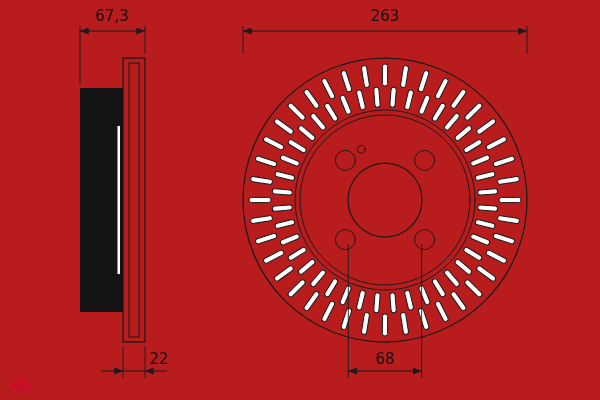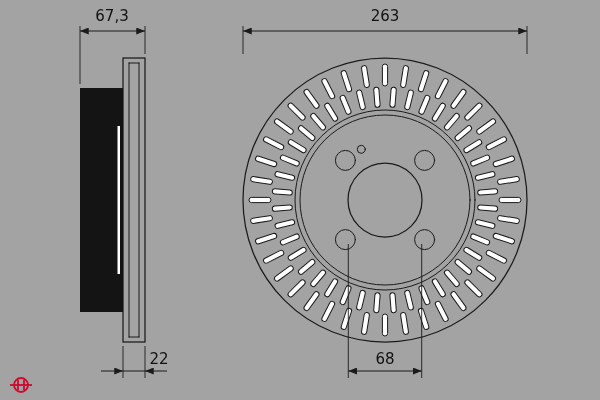--- a/index.html
+++ b/index.html
@@ -1,16 +1,16 @@
 <!DOCTYPE html>
 <html><head>
 <meta charset="utf-8">
 <style>
   html,body{margin:0;padding:0;background:#ffffff;}
-  .stage{position:relative;width:600px;height:400px;background:#a3a3a3;overflow:hidden;
+  .stage{position:relative;width:600px;height:400px;background:#b91c1c;overflow:hidden;
          font-family:"DejaVu Sans",sans-serif;}
   svg{display:block;}
   .ln{stroke:#1b1b1b;stroke-width:1.25;fill:none;stroke-linecap:square;}
   .thin{stroke-width:1;}
   .dim{stroke:#1b1b1b;stroke-width:1;fill:none;}
   .ext{stroke:#1b1b1b;stroke-width:0.9;fill:none;}
   .lbl{font:15px "DejaVu Sans",sans-serif;fill:#111;text-anchor:middle;}
   .slot{fill:#ffffff;stroke:#1b1b1b;stroke-width:1;}
   .solid{fill:#141414;stroke:none;}
 </style>

